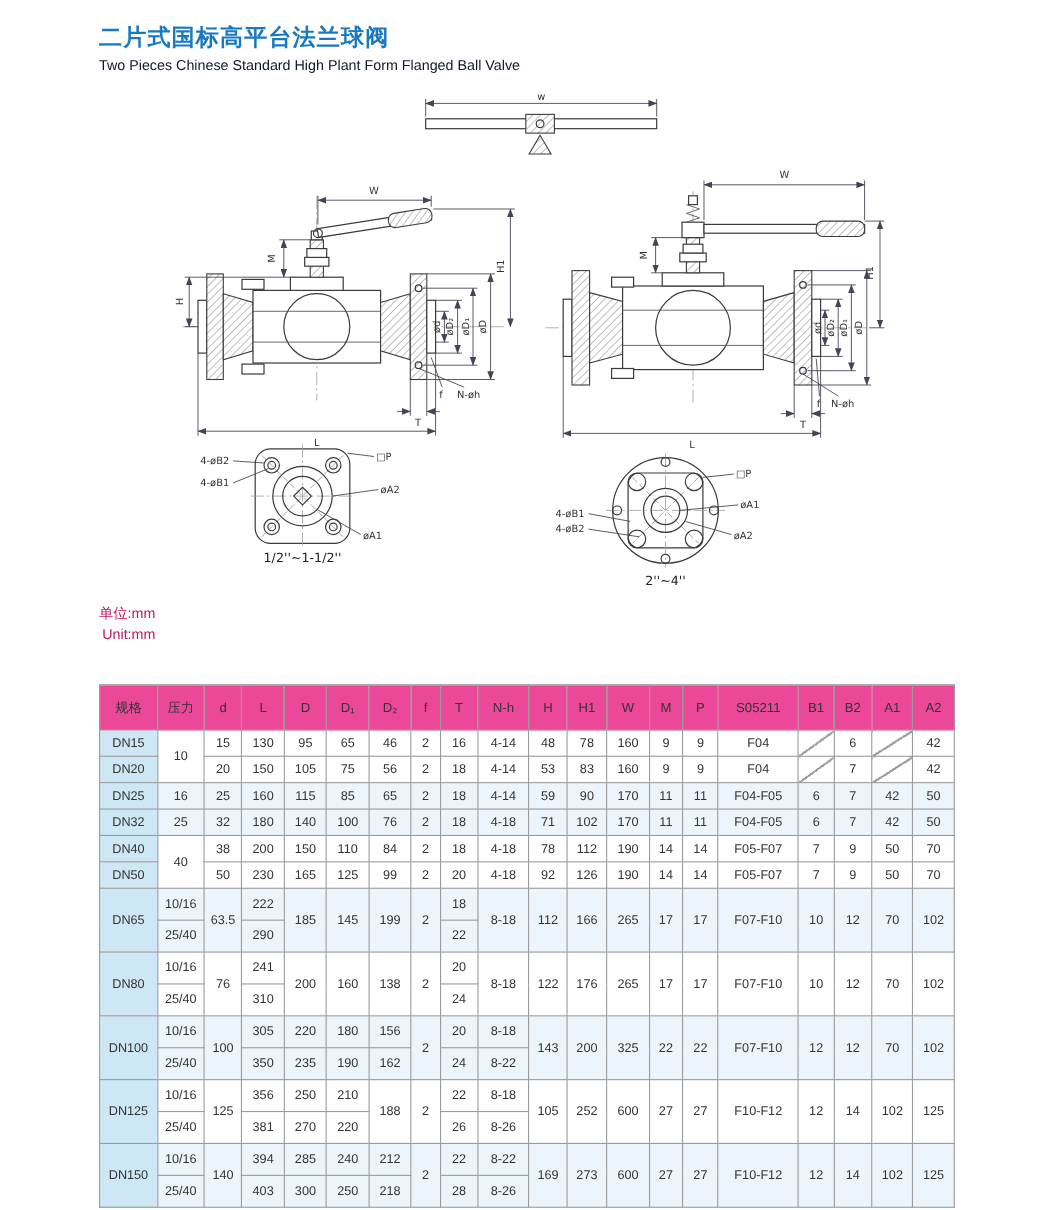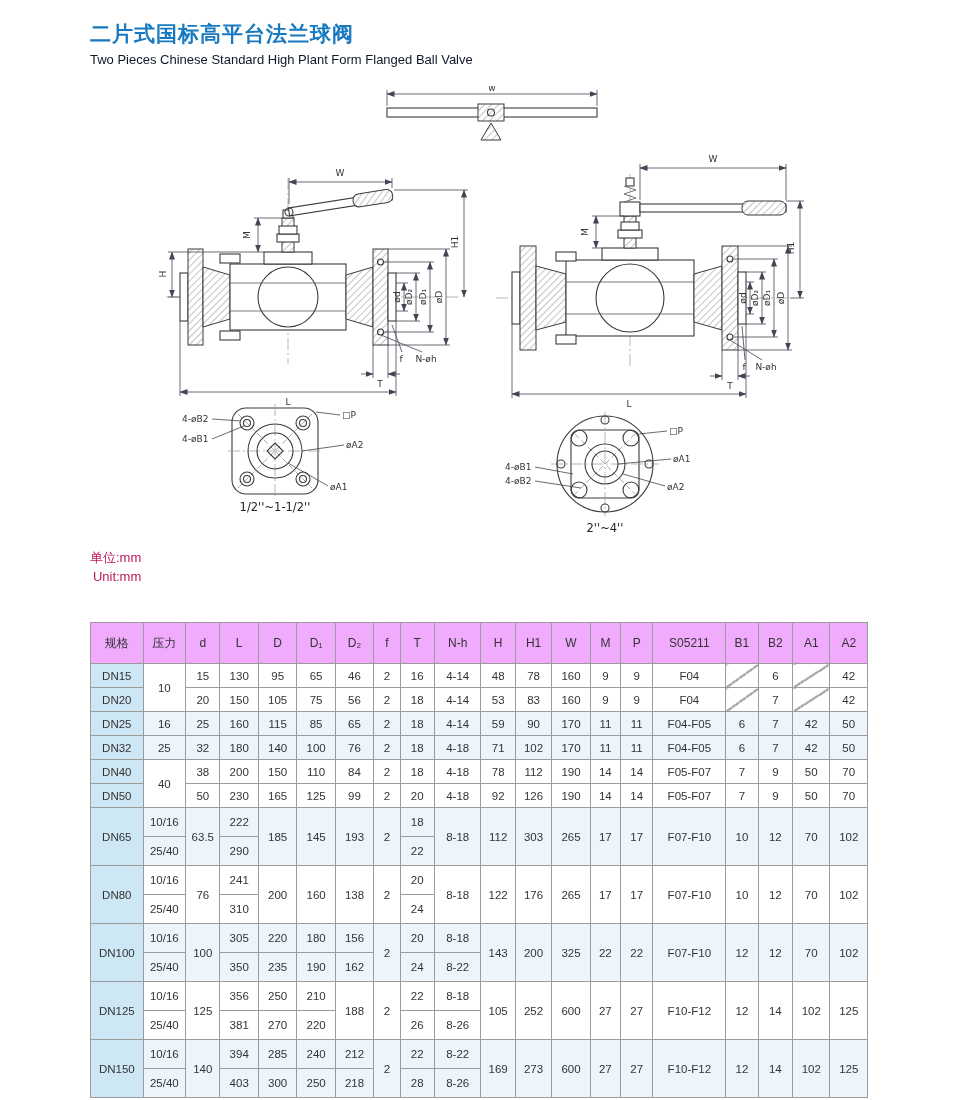--- a/index.html
+++ b/index.html
@@ -13,21 +13,21 @@
 
   
   .sechead{display:flex;justify-content:space-between;align-items:flex-start;}
   .sec-zh{font-size:19px;font-weight:bold;color:#1879c0;letter-spacing:.5px;}
   .sec-en{font-size:13px;color:#1879c0;margin-top:3px;}
   .units{font-size:13px;color:#be185d;text-align:right;line-height:1.45;}
 
   
   table.spec{border-collapse:collapse;table-layout:fixed;width:778px;font-size:11.5px;color:#333;}
   table.spec th,table.spec td{border:1px solid #9b9b9b;text-align:center;vertical-align:middle;padding:0 1px;}
-  table.spec thead th{background:#f0abfc;height:40px;font-weight:400;font-size:12px;}
+  table.spec thead th{background:#ec4899;height:40px;font-weight:400;font-size:12px;}
   table.spec tbody td{height:23px;}
   table.spec tbody tr.dbl td{height:28px;}
   table.spec td.spec{background:#cde7f5;margin-left:31px;}
   table.spec tr.tint td:not(.spec){background:#ecf5fb;}
   table.spec td.diag{background-image:linear-gradient(to bottom right,
       transparent 47.5%, #999 47.5%, #999 52.5%, transparent 52.5%);}
 
   
   svg text{font-family:"DejaVu Sans",sans-serif;font-size:9px;fill:#333;}
   svg text.cap{font-size:11.5px;fill:#222;}
@@ -495,26 +495,26 @@
           <td>50</td>
           <td>70</td>
         </tr>
         <tr class="tint dbl">
           <td rowspan="2" class="spec">DN65</td>
           <td>10/16</td>
           <td rowspan="2">63.5</td>
           <td>222</td>
           <td rowspan="2">185</td>
           <td rowspan="2">145</td>
-          <td rowspan="2">193</td>
+          <td rowspan="2">199</td>
           <td rowspan="2">2</td>
           <td>18</td>
           <td rowspan="2">8-18</td>
           <td rowspan="2">112</td>
-          <td rowspan="2">303</td>
+          <td rowspan="2">166</td>
           <td rowspan="2">265</td>
           <td rowspan="2">17</td>
           <td rowspan="2">17</td>
           <td rowspan="2">F07-F10</td>
           <td rowspan="2">10</td>
           <td rowspan="2">12</td>
           <td rowspan="2">70</td>
           <td rowspan="2">102</td>
         </tr>
         <tr class="tint dbl">

